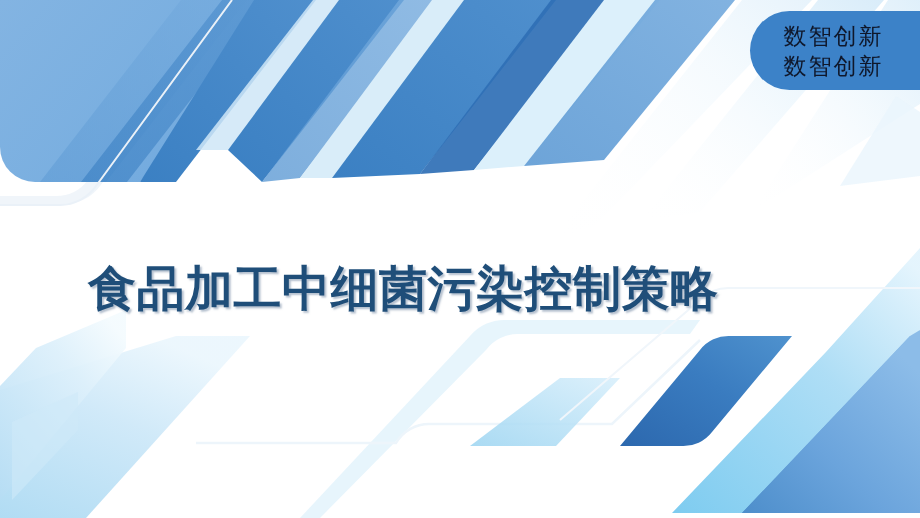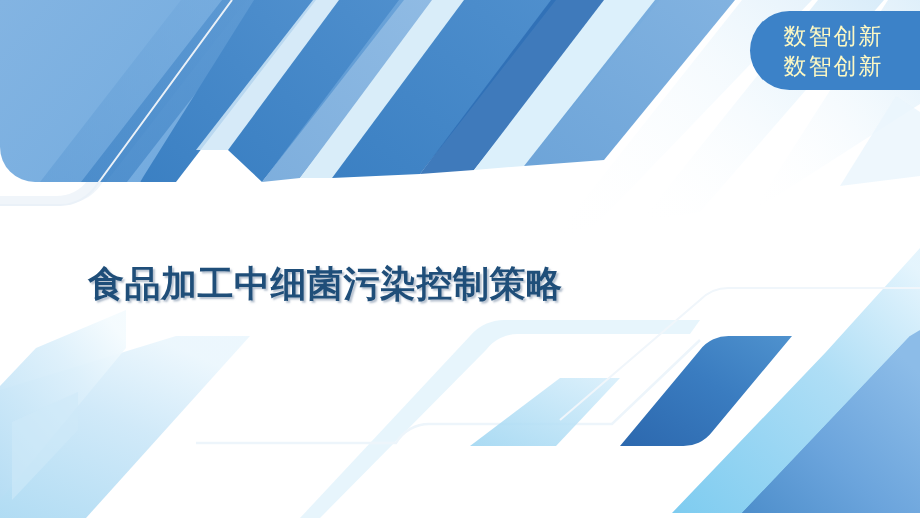--- a/index.html
+++ b/index.html
@@ -35,39 +35,39 @@
     border-top-left-radius: 40px;
     border-bottom-left-radius: 40px;
     display: flex;
     flex-direction: column;
     align-items: center;
     justify-content: center;
     box-sizing: border-box;
     padding-right: 8px;
   }
   .badge-line {
-    color: #fef9c3;
+    color: #0f172a;
     font-size: 23px;
     line-height: 30px;
     letter-spacing: 2px;
     font-family: "DejaVu Sans", "Liberation Sans", sans-serif;
     white-space: nowrap;
   }
   .slide-title {
     position: absolute;
     left: 88px;
     top: 235px;
     color: #1f4e79;
-    font-size: 36px;
+    font-size: 48px;
     line-height: 50px;
     font-weight: bold;
     letter-spacing: 0.5px;
     white-space: nowrap;
     text-shadow: 2px 2px 2px rgba(120,140,165,0.55);
-    font-family: Liberation Sans, sans-serif;
+    font-family: Liberation Mono, monospace;
   }
 </style>
 </head>
 <body>
 
 <div class="slide">
 
   <svg class="deco-layer" viewBox="0 0 920 518" width="920" height="518" xmlns="http://www.w3.org/2000/svg">
     <defs>
       <linearGradient id="gradTopPanel" x1="0" y1="0" x2="1" y2="0.55">

